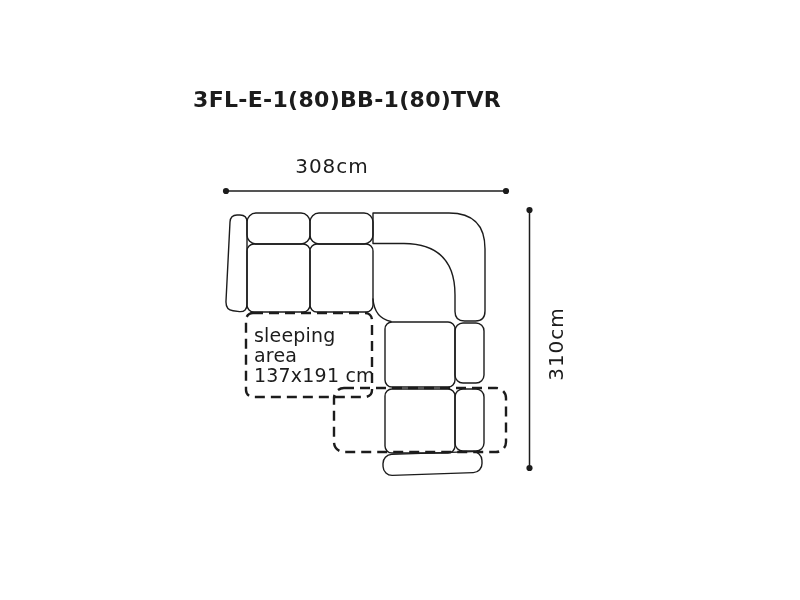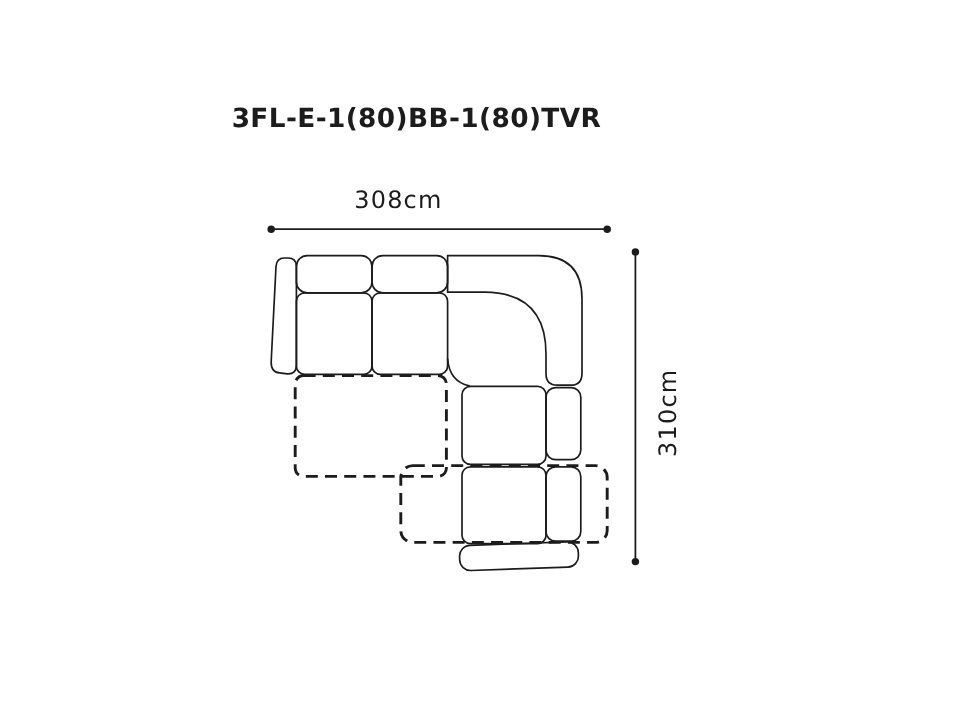--- a/index.html
+++ b/index.html
@@ -132,14 +132,19 @@
       <circle class="dimdot" cx="529.5" cy="468" r="3.1"></circle>
     </g>
   </svg>
 
   <h1 class="product-title">3FL-E-1(80)BB-1(80)TVR</h1>
 
   <div class="dim-label width">308cm</div>
 
   <div class="dim-label height">310cm</div>
 
+  <div class="sleeping-label">
+    <div>sleeping</div>
+    <div>area</div>
+    <div>137x191 cm</div>
+  </div>
 
 </div>
 
 </body></html>

